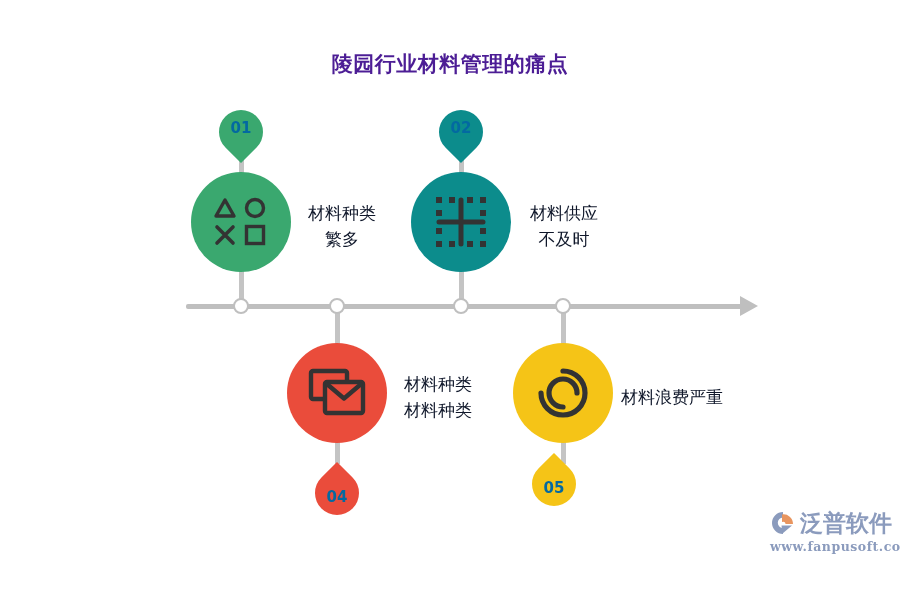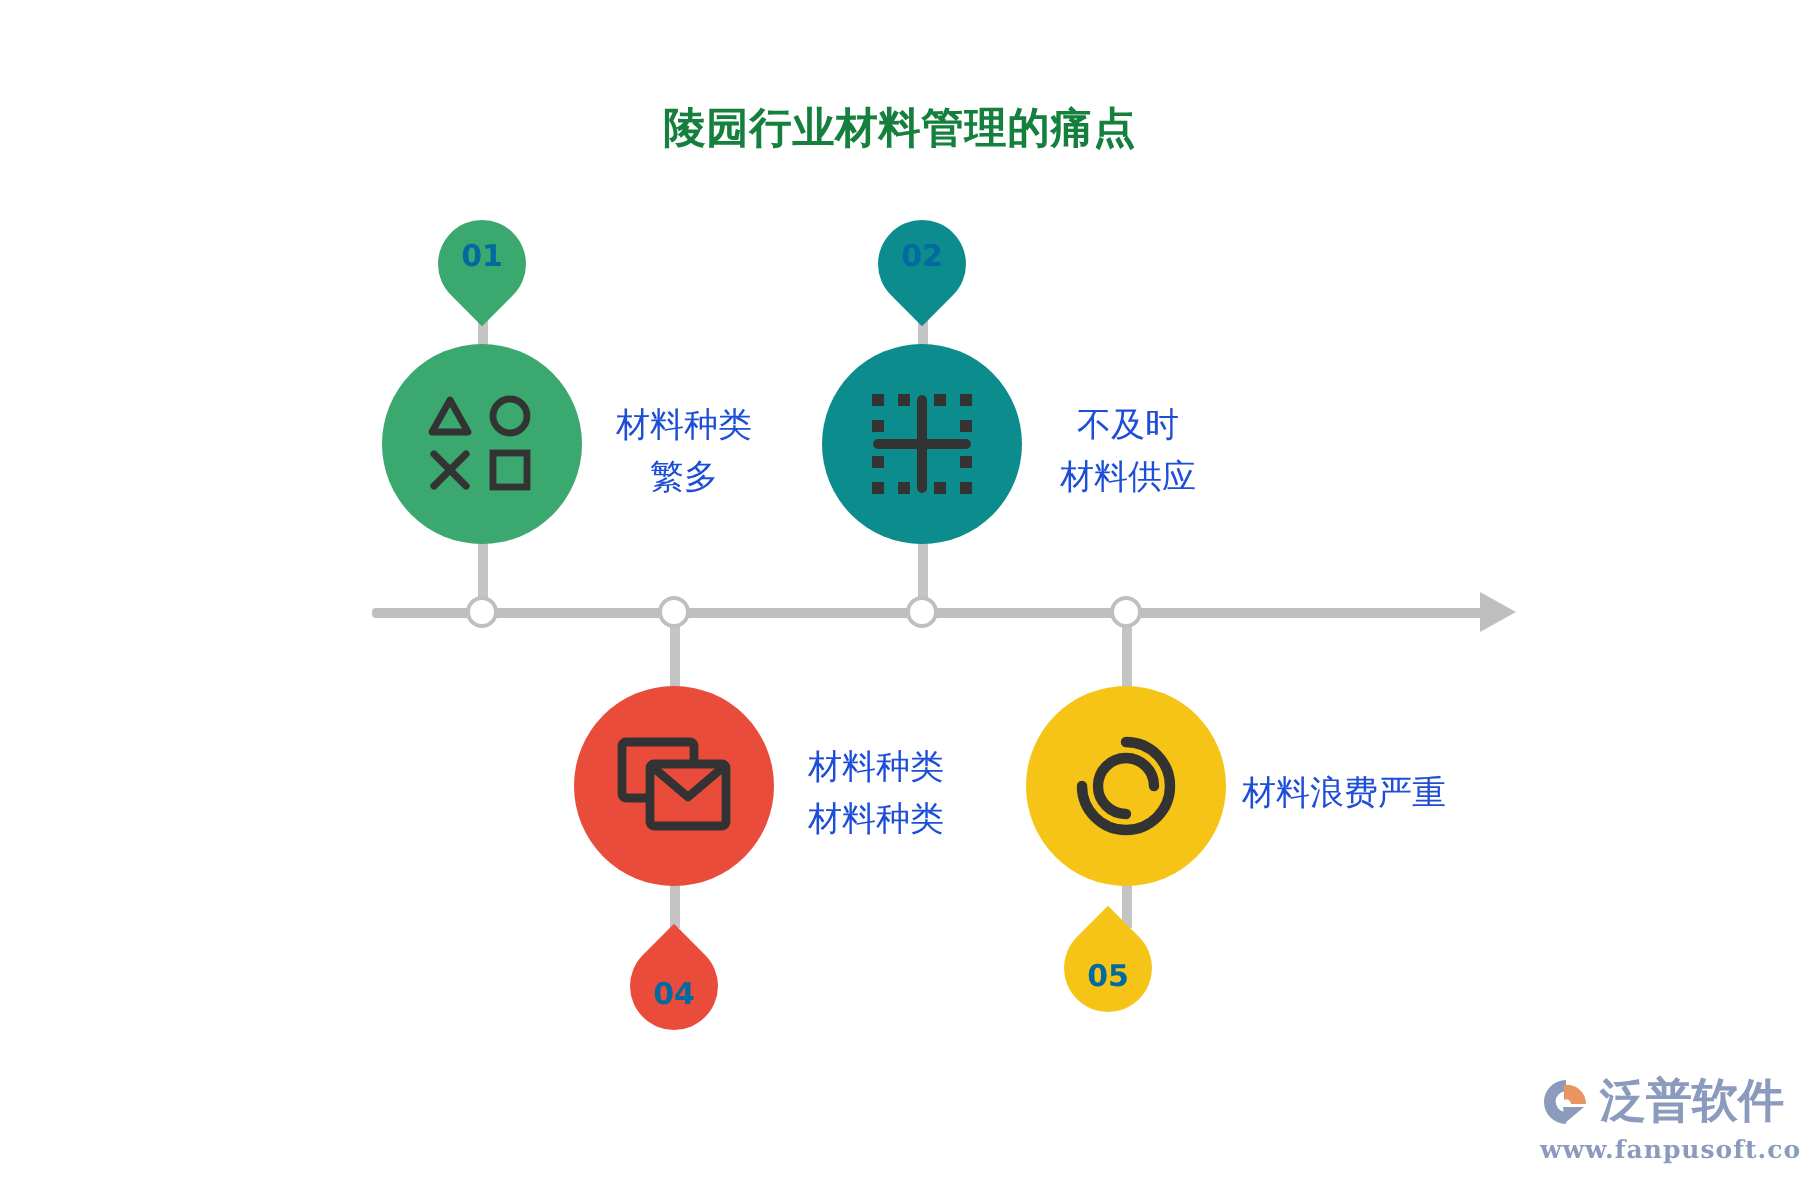--- a/index.html
+++ b/index.html
@@ -22,21 +22,21 @@
 
   
   .title {
     position: absolute;
     left: 0;
     top: 50px;
     width: 900px;
     text-align: center;
     font-size: 21px;
     font-weight: bold;
-    color: #15803d;
+    color: #4c1d95;
     letter-spacing: 0.5px;
   }
 
   
   .axis-line {
     position: absolute;
     left: 186px;
     top: 304px;
     width: 562px;
     height: 5px;
@@ -122,33 +122,33 @@
     z-index: 2;
   }
   .pin.up .pin-num { top: 9px; }
   .pin.down .pin-num { top: 17px; }
 
   
   .item-label {
     position: absolute;
     font-size: 17px;
     line-height: 26px;
-    color: #1d4ed8;
+    color: #0f172a;
     white-space: nowrap;
     z-index: 4;
   }
   .item-label .lbl-line { display: block; }
   .item-label.center-align { text-align: center; }
   .item-label.left-align { text-align: center; }
 
   
   .logo {
     position: absolute;
     left: 768px;
-    top: 536px;
+    top: 508px;
     width: 124px;
     height: 48px;
     z-index: 5;
     text-align: right;
   }
   .logo-row {
     display: flex;
     align-items: center;
     height: 30px;
   }
@@ -229,22 +229,22 @@
           <rect x="3" y="47" width="6" height="6"></rect>
           <rect x="16" y="47" width="6" height="6"></rect>
           <rect x="34" y="47" width="6" height="6"></rect>
           <rect x="47" y="47" width="6" height="6"></rect>
         </g>
         <path d="M28 6 L28 50 M6 28 L50 28" stroke="#333333" stroke-width="5" stroke-linecap="round"></path>
       </svg>
     </span>
   </div>
   <div class="item-label center-align" style="left:514px; top:200px; width:100px;">
+    <span class="lbl-line">材料供应</span>
     <span class="lbl-line">不及时</span>
-    <span class="lbl-line">材料供应</span>
   </div>
 
   <div class="item-circle" style="left:337px; top:393px; background:#ea4c3b;">
     <span>
       <svg width="58" height="50" viewBox="0 0 58 50">
         <rect x="3" y="3" width="36" height="28" rx="2" fill="none" stroke="#333333" stroke-width="4.4"></rect>
         <rect x="17" y="14" width="38" height="31" rx="2" fill="#ea4c3b" stroke="#333333" stroke-width="4.4"></rect>
         <path d="M19.5 16.5 L36 30.5 L52.5 16.5" fill="none" stroke="#333333" stroke-width="4.4" stroke-linecap="round" stroke-linejoin="round"></path>
       </svg>
     </span>

